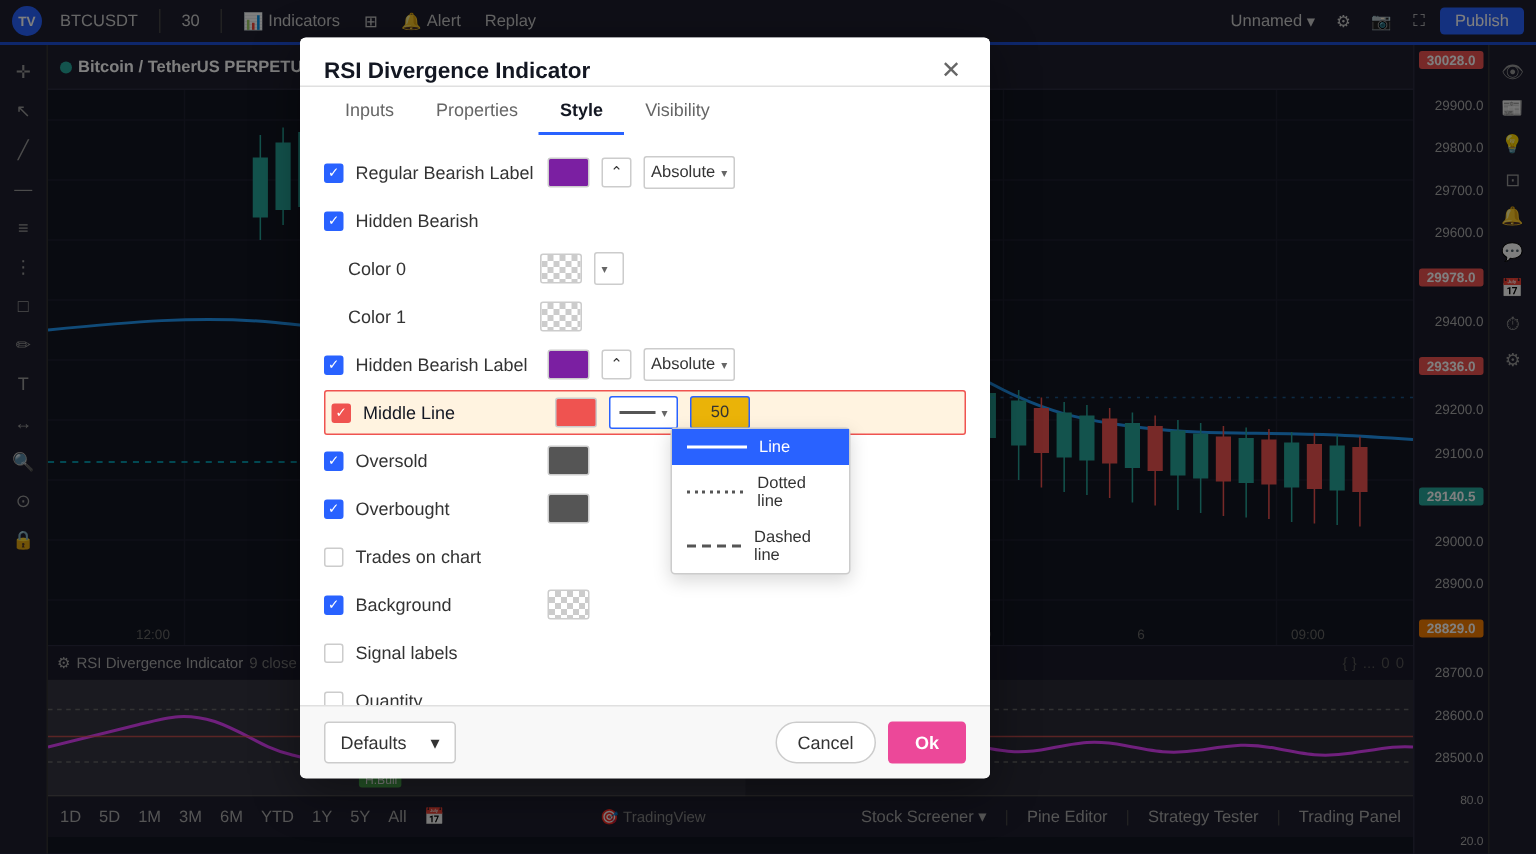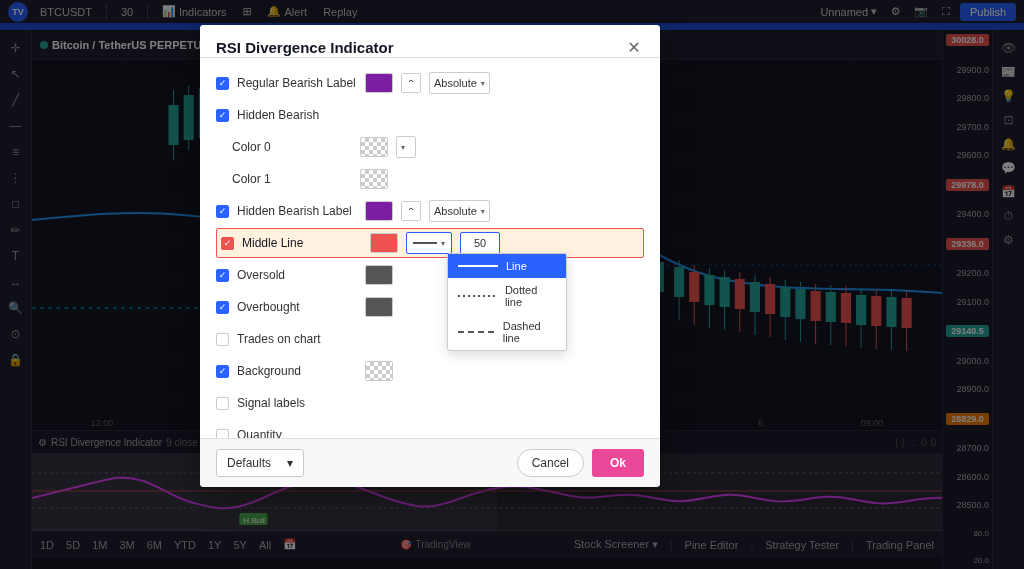--- a/index.html
+++ b/index.html
@@ -2,21 +2,21 @@
 <html><head>
   <meta charset="utf-8">
   <style>
     * { box-sizing: border-box; margin: 0; padding: 0; font-family: 'Segoe UI', Arial, sans-serif; }
     body { width: 1024px; height: 569px; overflow: hidden; background: #1a1a2e; position: relative; }
 
     
     .top-bar {
       height: 30px;
       background: #1e1e2e;
-      border-bottom: 7px solid #1d4ed8;
+      border-bottom: 2px solid #1d4ed8;
       display: flex;
       align-items: center;
       padding: 0 8px;
       gap: 8px;
       color: #ccc;
       font-size: 11px;
     }
     .top-bar-logo {
       width: 20px; height: 20px;
       background: #2962ff;
@@ -312,21 +312,21 @@
     .mini-select-arrow { color: #666; font-size: 8px; }
 
     
     .num-input {
       width: 40px; height: 22px;
       border: 1px solid #2962ff;
       border-radius: 2px;
       font-size: 11px;
       text-align: center;
       color: #333;
-      background: #ffffff;
+      background: #eab308;
       display: flex; align-items: center; justify-content: center;
     }
 
     
     .line-style-btn {
       height: 22px;
       border: 1px solid #2962ff;
       border-radius: 2px;
       background: white;
       display: flex; align-items: center; padding: 0 6px;
@@ -711,20 +711,26 @@
 
 <div class="modal-overlay"></div>
 
 <div class="dialog">
 
   <div class="dialog-header">
     <span class="dialog-title">RSI Divergence Indicator</span>
     <div class="dialog-close">✕</div>
   </div>
 
+  <div class="dialog-tabs">
+    <div class="dialog-tab">Inputs</div>
+    <div class="dialog-tab">Properties</div>
+    <div class="dialog-tab active">Style</div>
+    <div class="dialog-tab">Visibility</div>
+  </div>
 
   <div class="dialog-body">
 
     <div class="style-row">
       <div class="cb"></div>
       <span class="style-row-label">Regular Bearish Label</span>
       <div class="color-swatch purple"></div>
       <div class="icon-box">⌃</div>
       <div class="mini-select">
         <span>Absolute</span>

